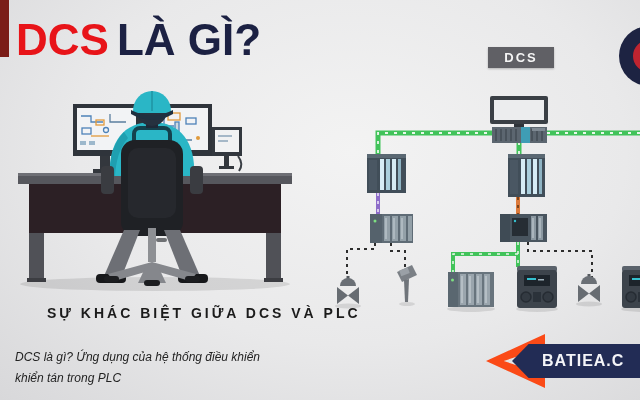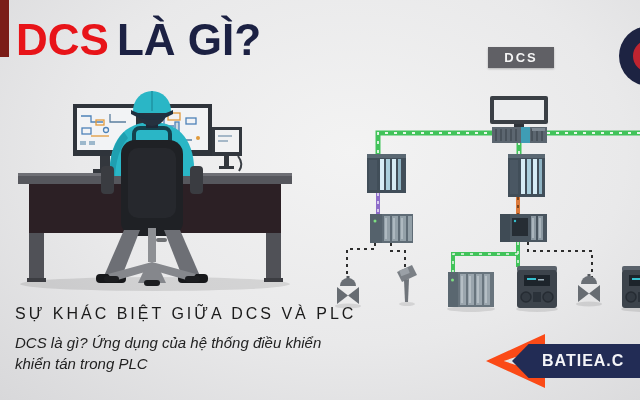--- a/index.html
+++ b/index.html
@@ -15,22 +15,22 @@
   .t-red{color:#e81419;}
   .t-navy{color:#1c2143;margin-left:8px;}
   .illustration{position:absolute;left:0;top:78px;width:320px;height:227px;}
   .diagram{position:absolute;left:320px;top:38px;width:320px;height:285px;}
   .dcs-label{
     position:absolute;left:488px;top:47px;width:66px;height:21px;background:#606065;
     color:#f5f5f5;font-size:13px;font-weight:700;letter-spacing:2px;
     display:flex;align-items:center;justify-content:center;box-shadow:0 1px 2px rgba(0,0,0,.25);
   }
   .caption{position:absolute;left:15px;top:305px;width:315px;}
-  .caption-heading{font-size:16px;font-weight:400;letter-spacing:3px;color:#1b1b1b;white-space:nowrap;}
-  .caption-sub{margin-top:9px;font-size:15px;font-style:italic;color:#222;line-height:21px;}
+  .caption-heading{font-size:14px;font-weight:700;letter-spacing:3px;color:#1b1b1b;white-space:nowrap;margin-left:32px;}
+  .caption-sub{margin-top:26px;font-size:12px;font-style:italic;color:#222;line-height:21px;}
   .banner{position:absolute;left:486px;top:334px;width:154px;height:54px;}
   .banner-arrow{
     position:absolute;left:0;top:0;width:59px;height:54px;background:#fb4a17;
     clip-path:polygon(100% 0,0 50%,100% 100%,100% 75%,30% 50%,100% 25%);
   }
   .banner-body{
     position:absolute;left:26px;top:10px;width:128px;height:34px;background:#222c55;
     clip-path:polygon(0 50%,13% 0,100% 0,100% 100%,13% 100%);
     display:flex;align-items:center;overflow:hidden;
   }

